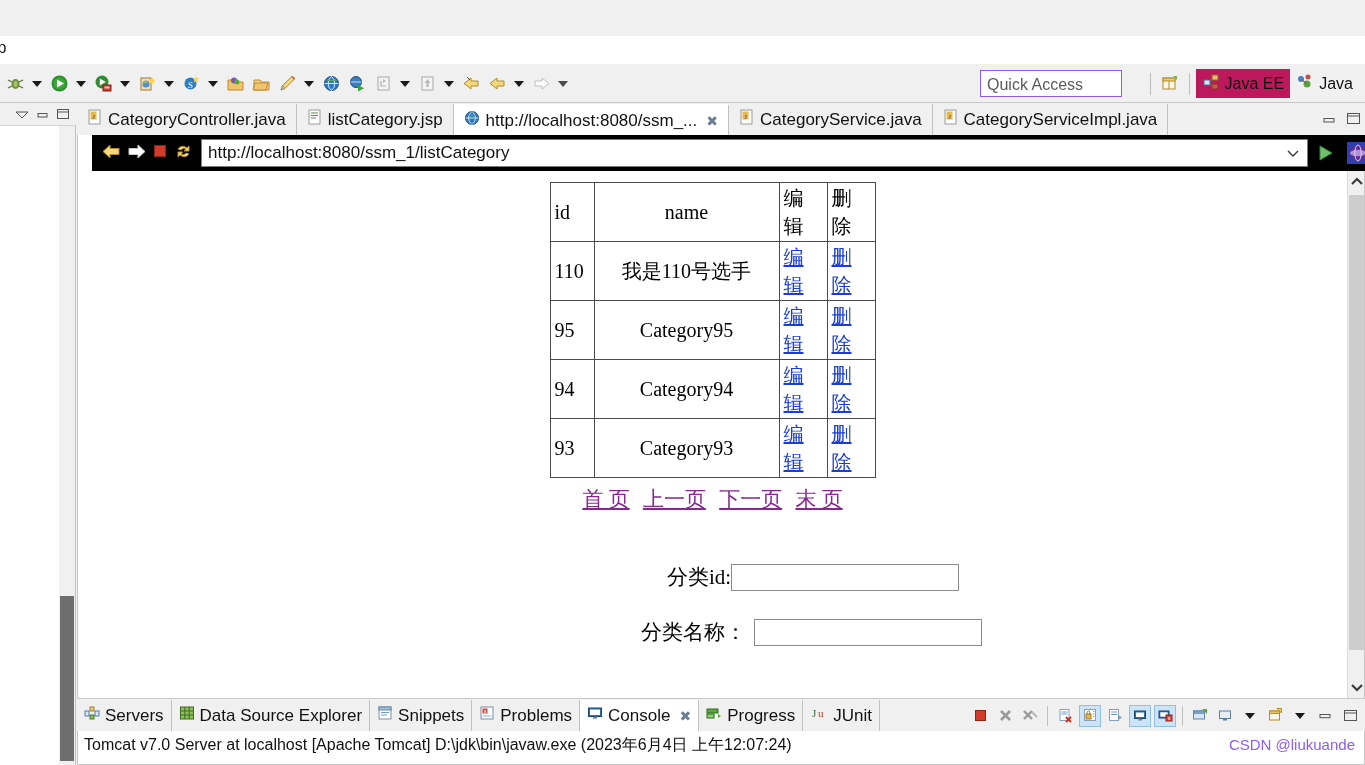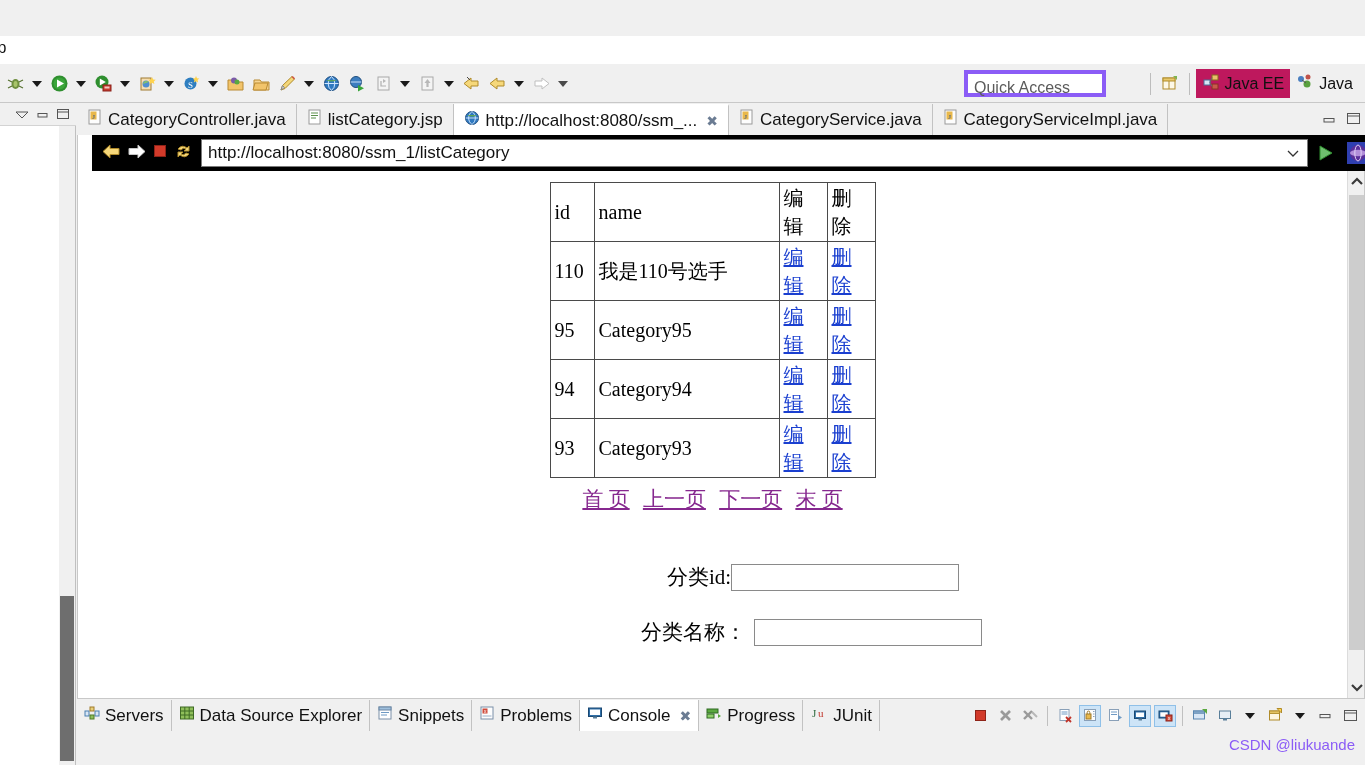--- a/index.html
+++ b/index.html
@@ -47,23 +47,23 @@
     position: absolute; left: 0; top: 64px; width: 1365px; height: 39px;
     background: #f0f0f0; border-bottom: 1px solid #c8c8c8;
   }
   .tb-items { position: absolute; left: 2px; top: 0; height: 39px; display: flex; align-items: center; }
   .tb-icon { width: 26px; height: 39px; display: flex; align-items: center; justify-content: center; }
   .tb-caret { width: 18px; height: 39px; display: flex; align-items: center; justify-content: center; }
   .caret { width: 0; height: 0; border-left: 5px solid transparent; border-right: 5px solid transparent; border-top: 6px solid #1a1a1a; }
   .caret.faded { border-top-color: #4a4a4a; }
 
   .quick-access {
-    position: absolute; right: 259px; top: 6px;
+    position: absolute; right: 243px; top: 6px;
     width: 142px; height: 27px;
-    background: #fff; border: 4px solid #8b5cf6;
+    background: #fff; border: 1px solid #8b5cf6;
     font-size: 16px; color: #5b5b5b;
     padding: 1px 6px; line-height: 25px;
   }
   .tb-right {
     position: absolute; right: 6px; top: 0; height: 39px; display: flex; align-items: center; gap: 0px;
   }
   .persp-btn {
     display: flex; align-items: center; gap: 5px;
     height: 29px; padding: 0 6px; font-size: 16px; color: #111;
   }
@@ -155,21 +155,21 @@
   }
   table.cat td, table.cat th {
     border: 1px solid #4a4a4a;
     padding: 1px 4px;
     font-weight: normal;
     text-align: left;
     height: 30px;
     line-height: 28px;
   }
   table.cat td.c-id { width: 44px; }
-  table.cat td.c-name { width: 185px; }
+  table.cat td.c-name { width: 185px; text-align: center; }
   table.cat td.c-act { width: 48px; text-align: left; }
   table.cat a { color: #1a3fd0; text-decoration: underline; }
 
   .pager {
     text-align: center; margin-top: 7px;
     font-family: "Liberation Serif", serif; font-size: 21px;
   }
   .pager a { color: #86288f; text-decoration: underline; margin: 0 4px; }
 
   .form-wrap { font-family: "Liberation Serif", serif; color:#000;margin-left:32px; }
@@ -841,16 +841,19 @@
           </svg>
       </div>
       <div class="bti">
         <svg width="15" height="13" viewBox="0 0 15 13">
             <rect x="1.5" y="1.5" width="12" height="10" fill="none" stroke="#555"></rect>
             <line x1="1.5" y1="4" x2="13.5" y2="4" stroke="#555"></line>
           </svg>
       </div>
     </div>
 
+    <div class="console-body">
+      <span>Tomcat v7.0 Server at localhost [Apache Tomcat] D:\jdk\bin\javaw.exe (2023年6月4日 上午12:07:24)</span>
+    </div>
   </div>
 
   <div class="watermark">CSDN @liukuande</div>
 </div>
 
 </body></html>

